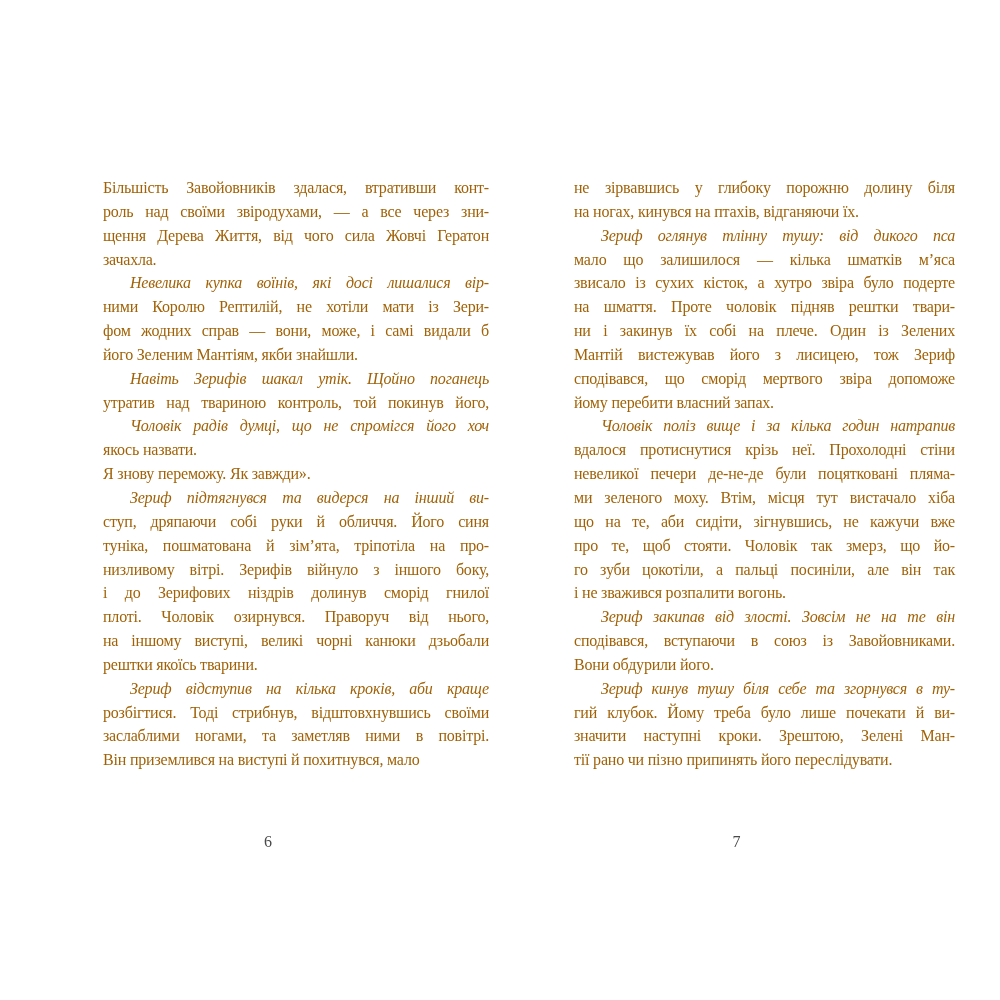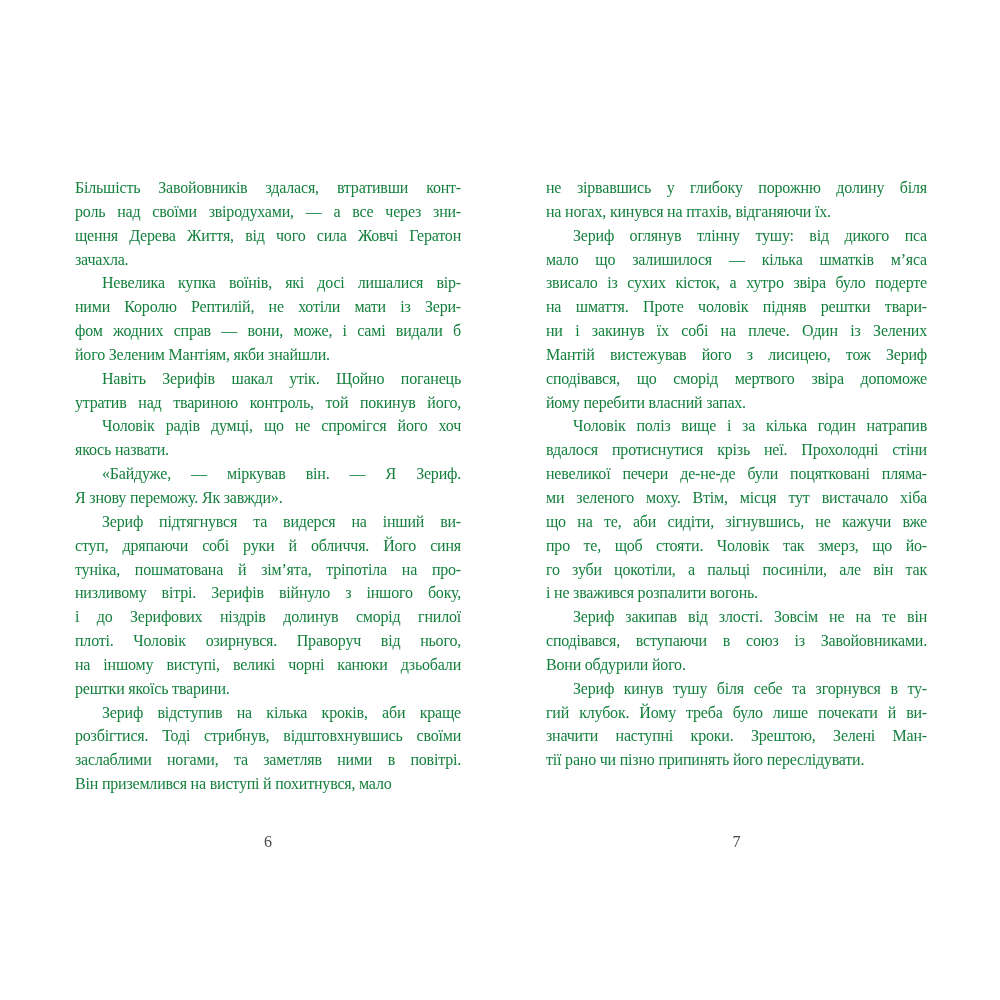--- a/index.html
+++ b/index.html
@@ -13,39 +13,40 @@
   .book-spread {
     position: relative;
     width: 1000px;
     height: 1000px;
     background: #ffffff;
     overflow: hidden;
   }
   .text-column {
     position: absolute;
     top: 176px;
-    color: #15803d;
+    color: #a16207;
+    margin-left: 28px;
   }
   .text-column.left  { left: 75px;  width: 386px; }
   .text-column.right { left: 546px; width: 381px; }
   .line {
     font-size: 16px;
     line-height: 23.85px;
     letter-spacing: -0.2px;
     white-space: nowrap;
     text-align: justify;
     text-align-last: justify;
     -moz-text-align-last: justify;
   }
   .line.last {
     text-align: left;
     text-align-last: auto;
     -moz-text-align-last: auto;
   }
-  .line.indent { padding-left: 27px; }
+  .line.indent { padding-left: 27px; font-style: italic; }
   .page-number {
     position: absolute;
     top: 833px;
     font-size: 16px;
     color: #4a4a4a;
     text-align: center;
   }
   .page-number.left  { left: 75px;  width: 386px; }
   .page-number.right { left: 546px; width: 381px; }
 </style>
@@ -60,21 +61,20 @@
       <div class="line">щення Дерева Життя, від чого сила Жовчі Гератон</div>
       <div class="line last">зачахла.</div>
       <div class="line indent">Невелика купка воїнів, які досі лишалися вір-</div>
       <div class="line">ними Королю Рептилій, не хотіли мати із Зери-</div>
       <div class="line">фом жодних справ — вони, може, і самі видали б</div>
       <div class="line last">його Зеленим Мантіям, якби знайшли.</div>
       <div class="line indent">Навіть Зерифів шакал утік. Щойно поганець</div>
       <div class="line">утратив над твариною контроль, той покинув його,</div>
       <div class="line indent">Чоловік радів думці, що не спромігся його хоч</div>
       <div class="line last">якось назвати.</div>
-      <div class="line indent">«Байдуже, — міркував він. — Я Зериф.</div>
       <div class="line last">Я знову переможу. Як завжди».</div>
       <div class="line indent">Зериф підтягнувся та видерся на інший ви-</div>
       <div class="line">ступ, дряпаючи собі руки й обличчя. Його синя</div>
       <div class="line">туніка, пошматована й зім’ята, тріпотіла на про-</div>
       <div class="line">низливому вітрі. Зерифів війнуло з іншого боку,</div>
       <div class="line">і до Зерифових ніздрів долинув сморід гнилої</div>
       <div class="line">плоті. Чоловік озирнувся. Праворуч від нього,</div>
       <div class="line">на іншому виступі, великі чорні канюки дзьобали</div>
       <div class="line last">рештки якоїсь тварини.</div>
       <div class="line indent">Зериф відступив на кілька кроків, аби краще</div>

